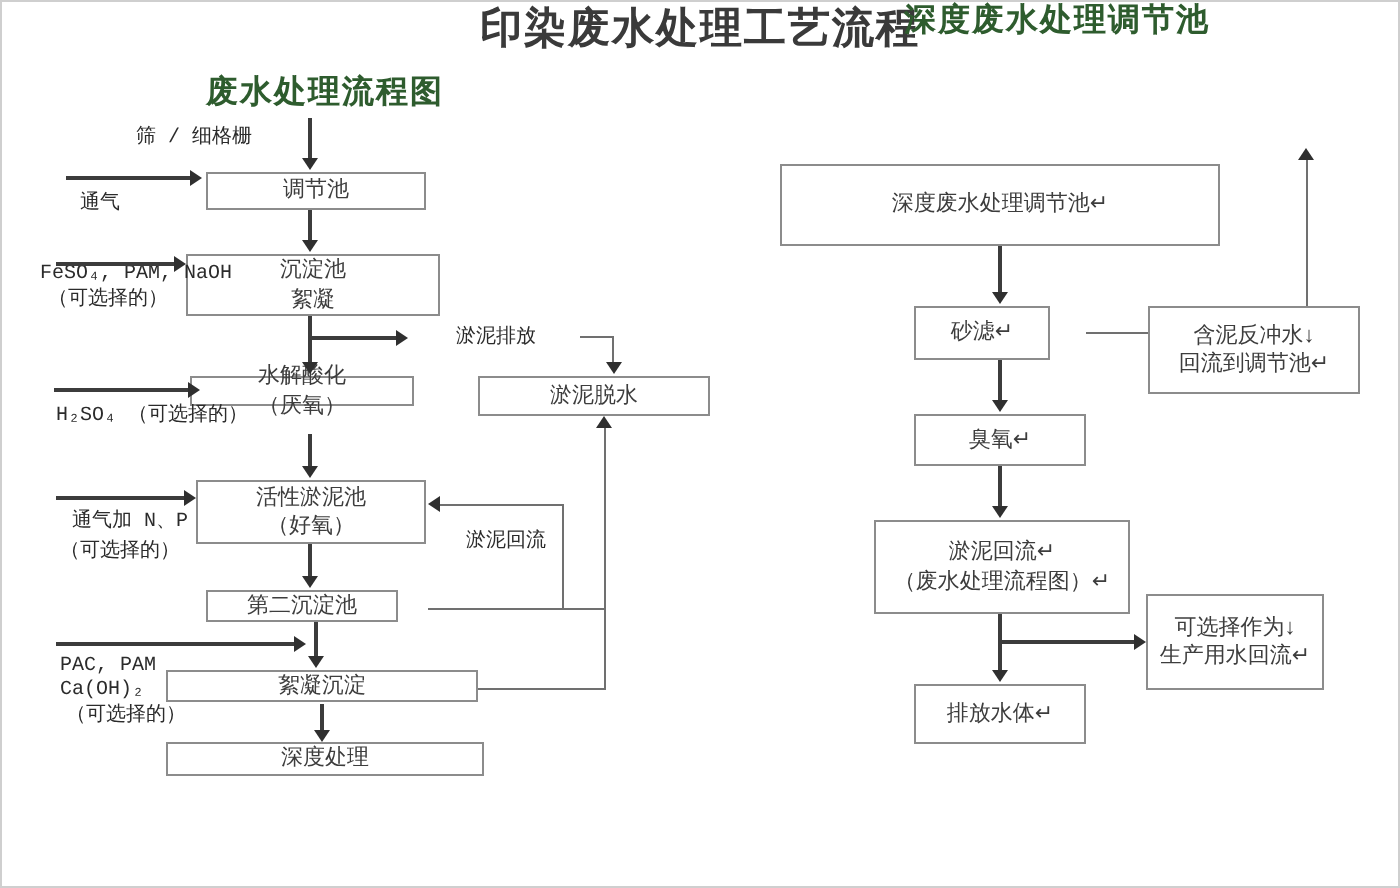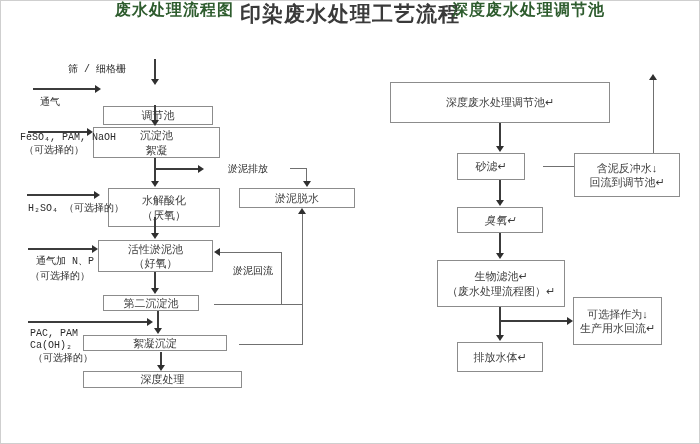--- a/index.html
+++ b/index.html
@@ -33,39 +33,39 @@
     font-family:"Liberation Serif", serif; letter-spacing:1px; white-space:nowrap;
   }
 </style>
 </head>
 <body>
 
 <div id="canvas">
 
   <div class="title">印染废水处理工艺流程</div>
 
-  <div class="box" style="left:103px; top:86px; width:110px; height:19px;margin-top:20px;">
+  <div class="box" style="left:103px; top:86px; width:110px; height:19px;">
     <span>调节池</span>
   </div>
   <div class="box" style="left:93px; top:127px; width:127px; height:31px;">
     <span>沉淀池</span>
     <span>絮凝</span>
   </div>
-  <div class="box" style="left:108px; top:188px; width:112px; height:39px;">
+  <div class="box" style="left:95px; top:188px; width:112px; height:15px;">
     <span>水解酸化</span>
     <span>（厌氧）</span>
   </div>
   <div class="box" style="left:98px; top:240px; width:115px; height:32px;">
     <span>活性淤泥池</span>
     <span>（好氧）</span>
   </div>
   <div class="box" style="left:103px; top:295px; width:96px; height:16px;">
     <span>第二沉淀池</span>
   </div>
-  <div class="box" style="left:83px; top:335px; width:144px; height:16px;">
+  <div class="box" style="left:83px; top:335px; width:156px; height:16px;">
     <span>絮凝沉淀</span>
   </div>
   <div class="box" style="left:83px; top:371px; width:159px; height:17px;">
     <span>深度处理</span>
   </div>
   <div class="box" style="left:239px; top:188px; width:116px; height:20px;">
     <span>淤泥脱水</span>
   </div>
 
   <div class="lbl" style="left:68px; top:64px;">筛 / 细格栅</div>
@@ -136,25 +136,25 @@
   <div class="box" style="left:390px; top:82px; width:220px; height:41px;">
     <span>深度废水处理调节池↵</span>
   </div>
   <div class="box" style="left:457px; top:153px; width:68px; height:27px;">
     <span>砂滤↵</span>
   </div>
   <div class="box" style="left:574px; top:153px; width:106px; height:44px;">
     <span>含泥反冲水↓</span>
     <span>回流到调节池↵</span>
   </div>
-  <div class="box" style="left:457px; top:207px; width:86px; height:26px;font-style:italic;">
+  <div class="box" style="left:457px; top:207px; width:86px; height:26px;">
     <span>臭氧↵</span>
   </div>
   <div class="box" style="left:437px; top:260px; width:128px; height:47px;">
-    <span>生物滤池↵</span>
+    <span>淤泥回流↵</span>
     <span>（废水处理流程图）↵</span>
   </div>
   <div class="box" style="left:573px; top:297px; width:89px; height:48px;">
     <span>可选择作为↓</span>
     <span>生产用水回流↵</span>
   </div>
   <div class="box" style="left:457px; top:342px; width:86px; height:30px;">
     <span>排放水体↵</span>
   </div>
 
@@ -171,16 +171,16 @@
   <div class="ah ah-d" style="left:496px; top:335px;"></div>
 
   <div class="ln" style="left:500px; top:320px; width:67px; height:2px;"></div>
   <div class="ah ah-r" style="left:567px; top:317px;"></div>
 
   <div class="ln thin" style="left:543px; top:166px; width:31px; height:1px;"></div>
 
   <div class="ln thin" style="left:653px; top:80px; width:1px; height:73px;"></div>
   <div class="ah ah-u" style="left:649px; top:74px;"></div>
 
-  <div class="caption" style="left:115px;">废水处理流程图</div>
+  <div class="caption" style="left:103px;margin-top:36px;">废水处理流程图</div>
   <div class="caption" style="left:452px;">深度废水处理调节池</div>
 
 </div>
 
 </body></html>

